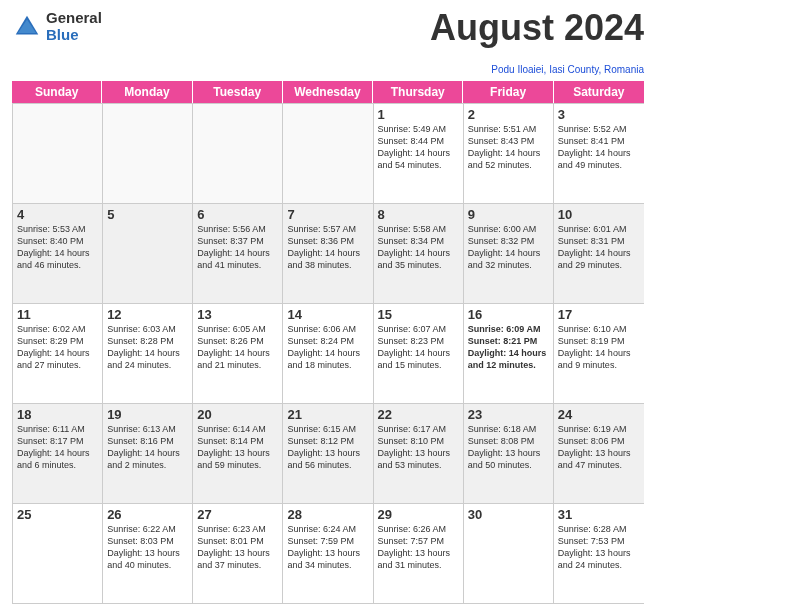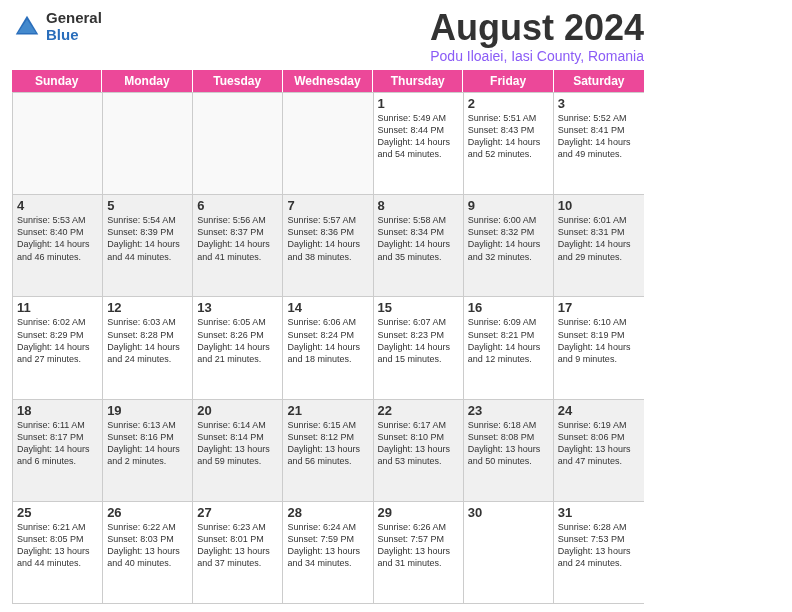--- a/index.html
+++ b/index.html
@@ -50,23 +50,23 @@
     .title-section {
       text-align: right;
     }
     .month-title {
       font-size: 36px;
       font-weight: bold;
       color: #333;
       line-height: 1;
     }
     .location {
-      font-size: 14px;
-      color: #8b5cf6;
-      margin-top: 2px;
+      font-size: 10px;
+      color: #1d4ed8;
+      margin-top: 18px;
     }
     .calendar {
       flex: 1;
       display: flex;
       flex-direction: column;
     }
     .cal-header {
       display: grid;
       grid-template-columns: repeat(7, 1fr);
       background: #ec4899;
@@ -175,23 +175,20 @@
         </div>
         <div class="cal-row">
           <div class="cal-cell shaded">
             <div class="day-num">4</div>
             <div class="day-info" style="white-space: pre-line;">Sunrise: 5:53 AM
 Sunset: 8:40 PM
 Daylight: 14 hours and 46 minutes.</div>
           </div>
           <div class="cal-cell shaded">
             <div class="day-num">5</div>
-            <div class="day-info" style="white-space: pre-line;">Sunrise: 5:54 AM
-Sunset: 8:39 PM
-Daylight: 14 hours and 44 minutes.</div>
           </div>
           <div class="cal-cell shaded">
             <div class="day-num">6</div>
             <div class="day-info" style="white-space: pre-line;">Sunrise: 5:56 AM
 Sunset: 8:37 PM
 Daylight: 14 hours and 41 minutes.</div>
           </div>
           <div class="cal-cell shaded">
             <div class="day-num">7</div>
             <div class="day-info" style="white-space: pre-line;">Sunrise: 5:57 AM
@@ -243,21 +240,21 @@
 Daylight: 14 hours and 18 minutes.</div>
           </div>
           <div class="cal-cell">
             <div class="day-num">15</div>
             <div class="day-info" style="white-space: pre-line;">Sunrise: 6:07 AM
 Sunset: 8:23 PM
 Daylight: 14 hours and 15 minutes.</div>
           </div>
           <div class="cal-cell">
             <div class="day-num">16</div>
-            <div class="day-info" style="white-space: pre-line;">Sunrise: 6:09 AM
+            <div class="day-info" style="white-space: pre-line; font-weight: bold;">Sunrise: 6:09 AM
 Sunset: 8:21 PM
 Daylight: 14 hours and 12 minutes.</div>
           </div>
           <div class="cal-cell">
             <div class="day-num">17</div>
             <div class="day-info" style="white-space: pre-line;">Sunrise: 6:10 AM
 Sunset: 8:19 PM
 Daylight: 14 hours and 9 minutes.</div>
           </div>
         </div>
@@ -301,23 +298,20 @@
           <div class="cal-cell shaded">
             <div class="day-num">24</div>
             <div class="day-info" style="white-space: pre-line;">Sunrise: 6:19 AM
 Sunset: 8:06 PM
 Daylight: 13 hours and 47 minutes.</div>
           </div>
         </div>
         <div class="cal-row">
           <div class="cal-cell">
             <div class="day-num">25</div>
-            <div class="day-info" style="white-space: pre-line;">Sunrise: 6:21 AM
-Sunset: 8:05 PM
-Daylight: 13 hours and 44 minutes.</div>
           </div>
           <div class="cal-cell">
             <div class="day-num">26</div>
             <div class="day-info" style="white-space: pre-line;">Sunrise: 6:22 AM
 Sunset: 8:03 PM
 Daylight: 13 hours and 40 minutes.</div>
           </div>
           <div class="cal-cell">
             <div class="day-num">27</div>
             <div class="day-info" style="white-space: pre-line;">Sunrise: 6:23 AM

